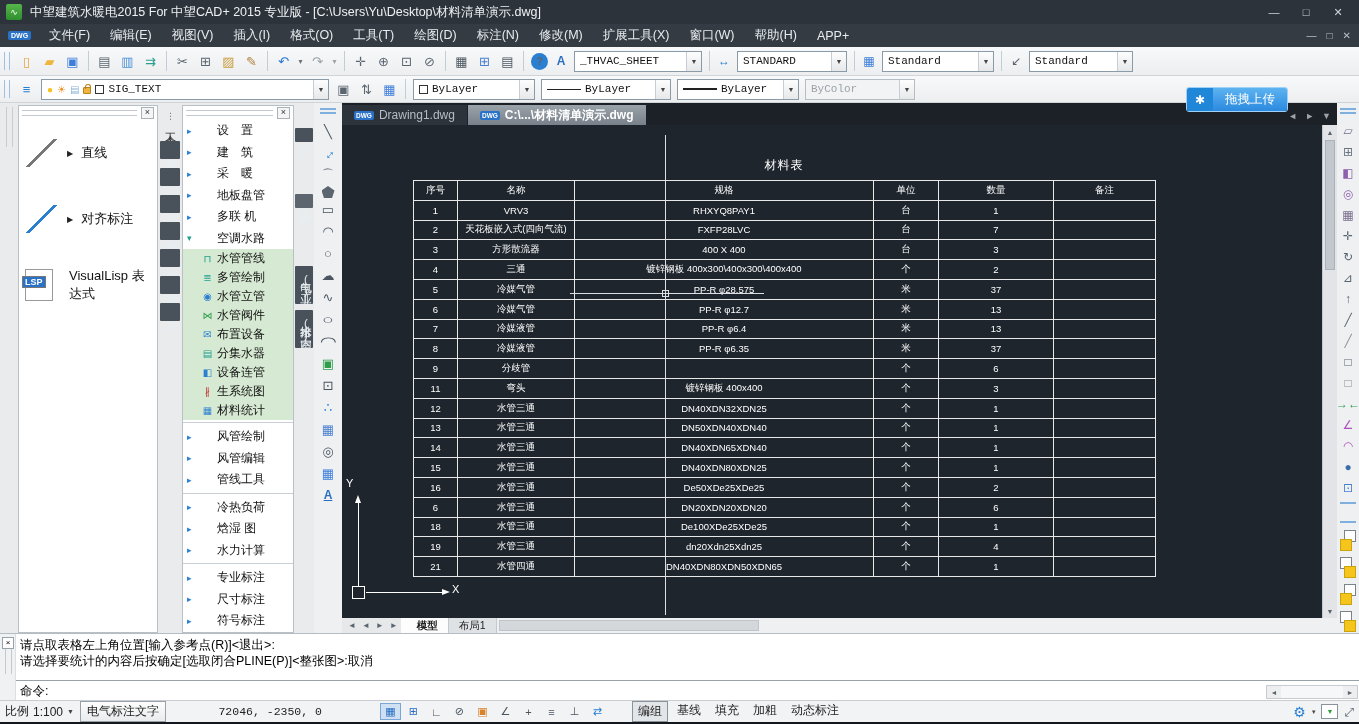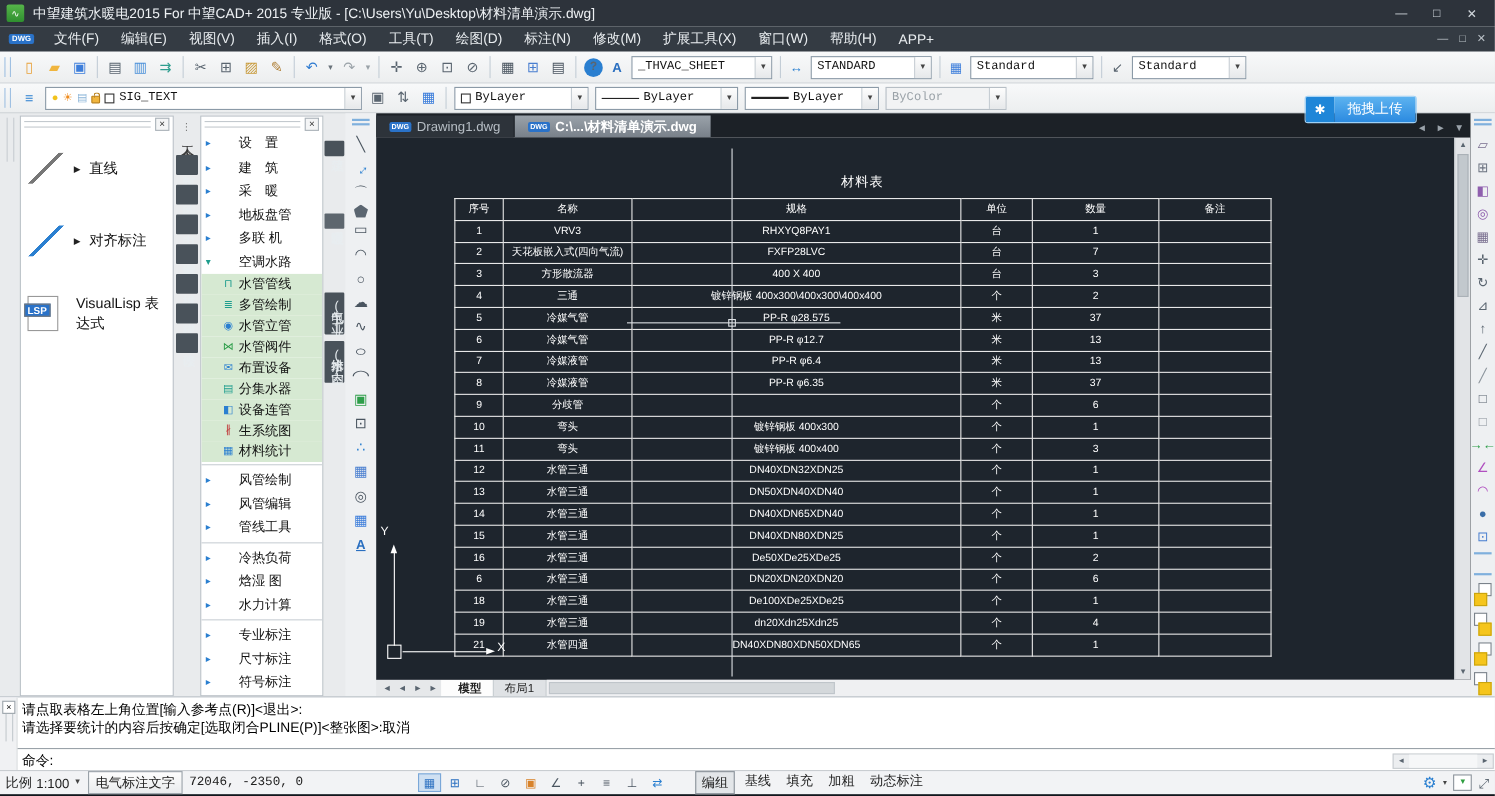--- a/index.html
+++ b/index.html
@@ -130,21 +130,21 @@
   .cmdprompt { position:absolute; left:20px; top:49px; }
   .cmdscroll { position:absolute; right:1px; bottom:1px; width:92px; height:14px; display:flex; align-items:center; background:#eceef0; border:1px solid #c8ccd0; font-size:7px; color:#5a6570; }
   .cmdscroll .sarrow { width:14px; text-align:center; }
   .cmdscroll .track { flex:1; height:100%; background:#f6f7f8; }
 
   
   .statusbar { height:22px; background:#f2f3f5; border-top:1px solid #c9cdd1; display:flex; align-items:center; font-size:12px; color:#222; padding:0 5px; gap:6px; }
   .scale { display:flex; align-items:center; gap:4px; }
   .scale .dd { font-size:7px; color:#444; }
   .stylebtn { border:1px solid #9aa2a9; background:linear-gradient(#fdfdfd,#e9ebed); padding:1px 6px; }
-  .coords { min-width:150px; font-family:"Liberation Mono","DejaVu Sans Mono",monospace; font-size:11.5px; }
+  .coords { min-width:150px; font-family:"Liberation Mono","DejaVu Sans Mono",monospace; font-size:11.5px;text-align:right; }
   .sttoggles { display:flex; gap:2px; margin-left:52px; }
   .stico { width:21px; height:17px; display:flex; align-items:center; justify-content:center; font-size:11px; color:#4a5560; border:1px solid transparent; }
   .stico.on { background:#cfe0f2; border-color:#7aa7d8; color:#2a6fc0; }
   .stmodes { display:flex; gap:4px; margin-left:18px; }
   .modebtn { padding:1px 5px; }
   .modebtn.sel { border:1px solid #8a929a; background:#e3e6e9; }
   .strt { margin-left:auto; display:flex; align-items:center; gap:6px; }
   .gear { color:#2a7fd0; font-size:14px; }
   .gear-dd { font-size:7px; color:#444; }
   .greenbtn { width:17px; height:15px; border:1px solid #8a929a; background:#fff; display:flex; align-items:center; justify-content:center; font-size:7px; color:#2e9e3f; }
@@ -593,28 +593,20 @@
           </tr>
             <tr>
             <td>9</td>
             <td>分歧管</td>
             <td></td>
             <td>个</td>
             <td>6</td>
             <td></td>
           </tr>
             <tr>
-            <td>10</td>
-            <td>弯头</td>
-            <td>镀锌钢板 400x300</td>
-            <td>个</td>
-            <td>1</td>
-            <td></td>
-          </tr>
-            <tr>
             <td>11</td>
             <td>弯头</td>
             <td>镀锌钢板 400x400</td>
             <td>个</td>
             <td>3</td>
             <td></td>
           </tr>
             <tr>
             <td>12</td>
             <td>水管三通</td>

